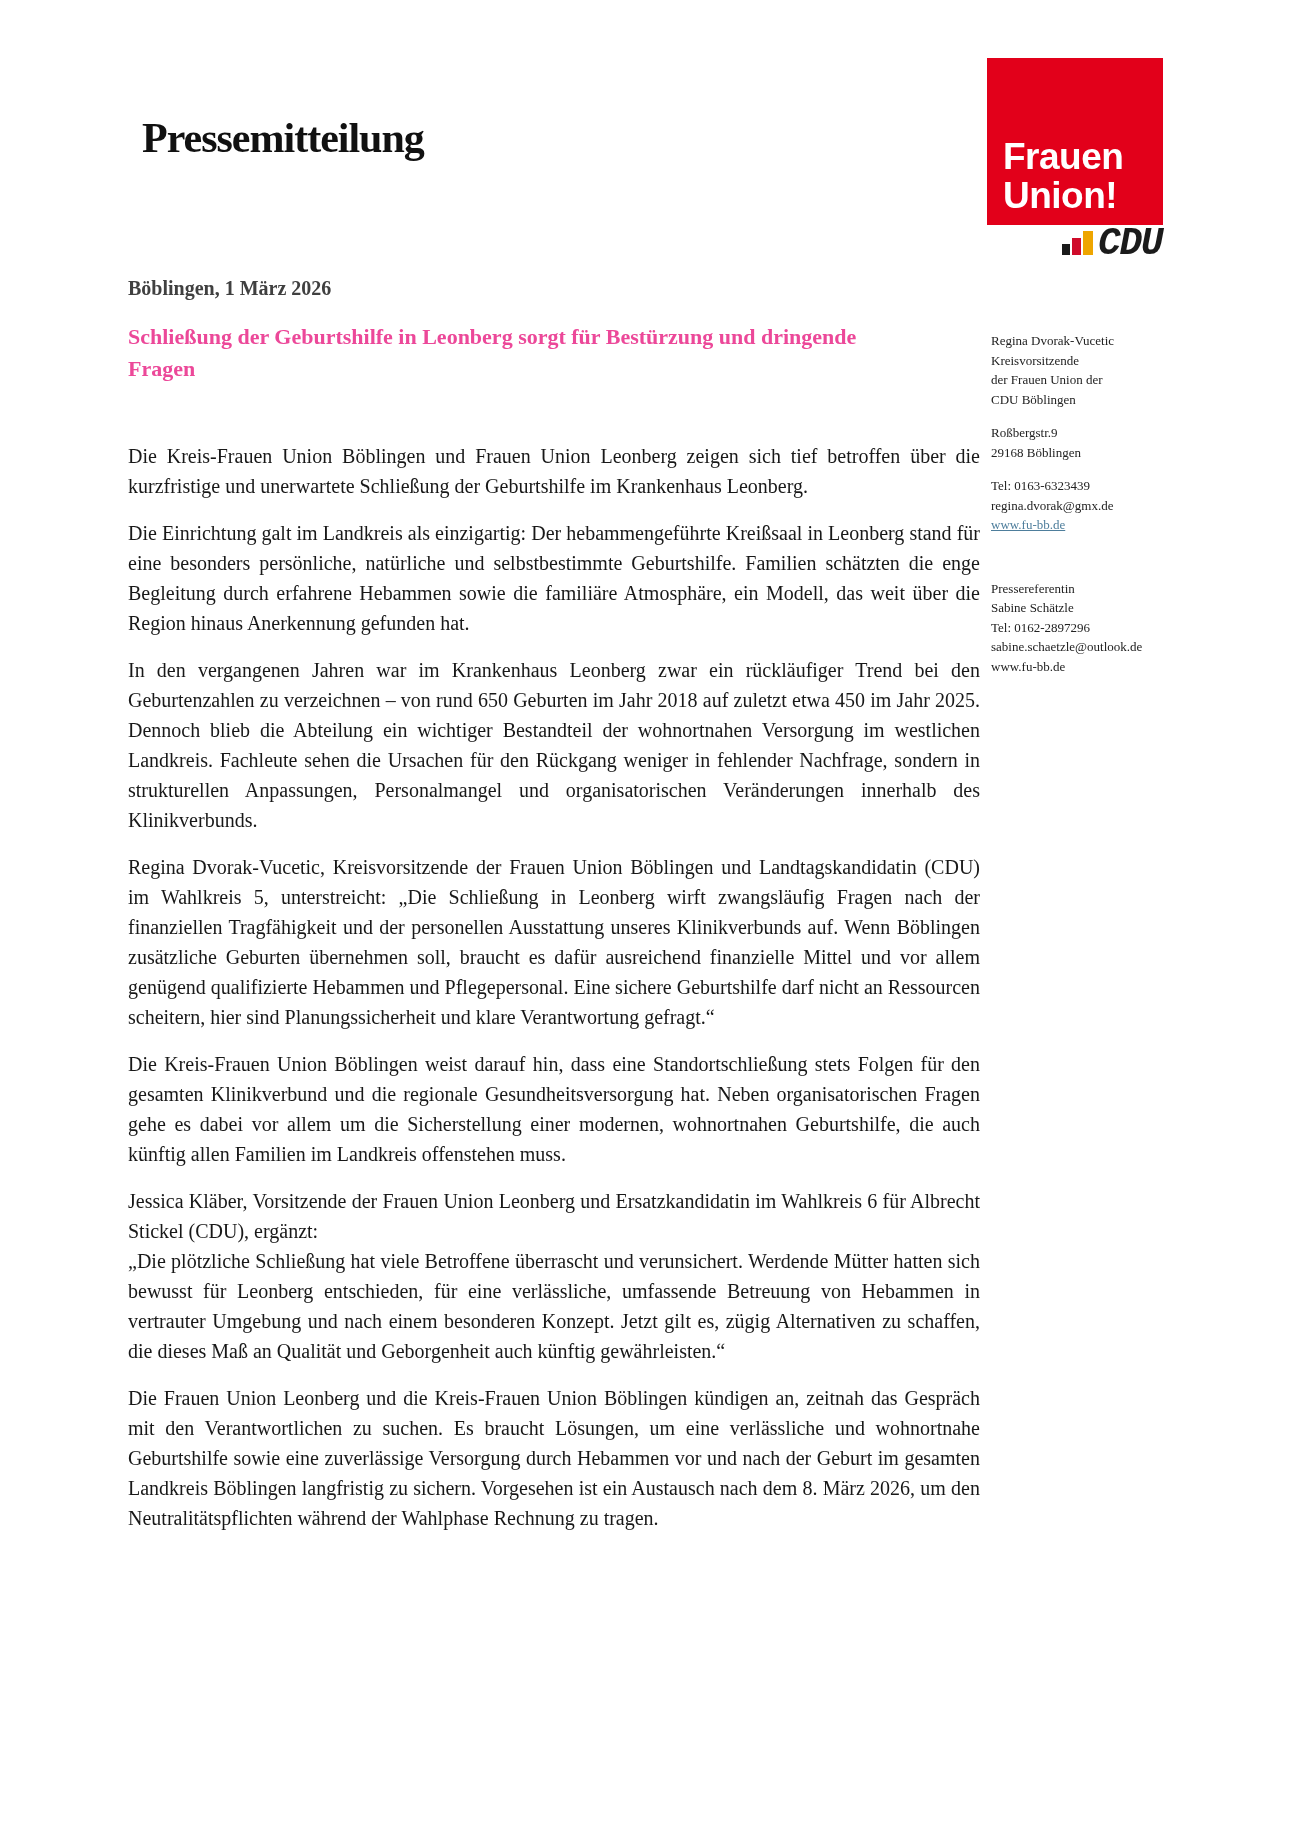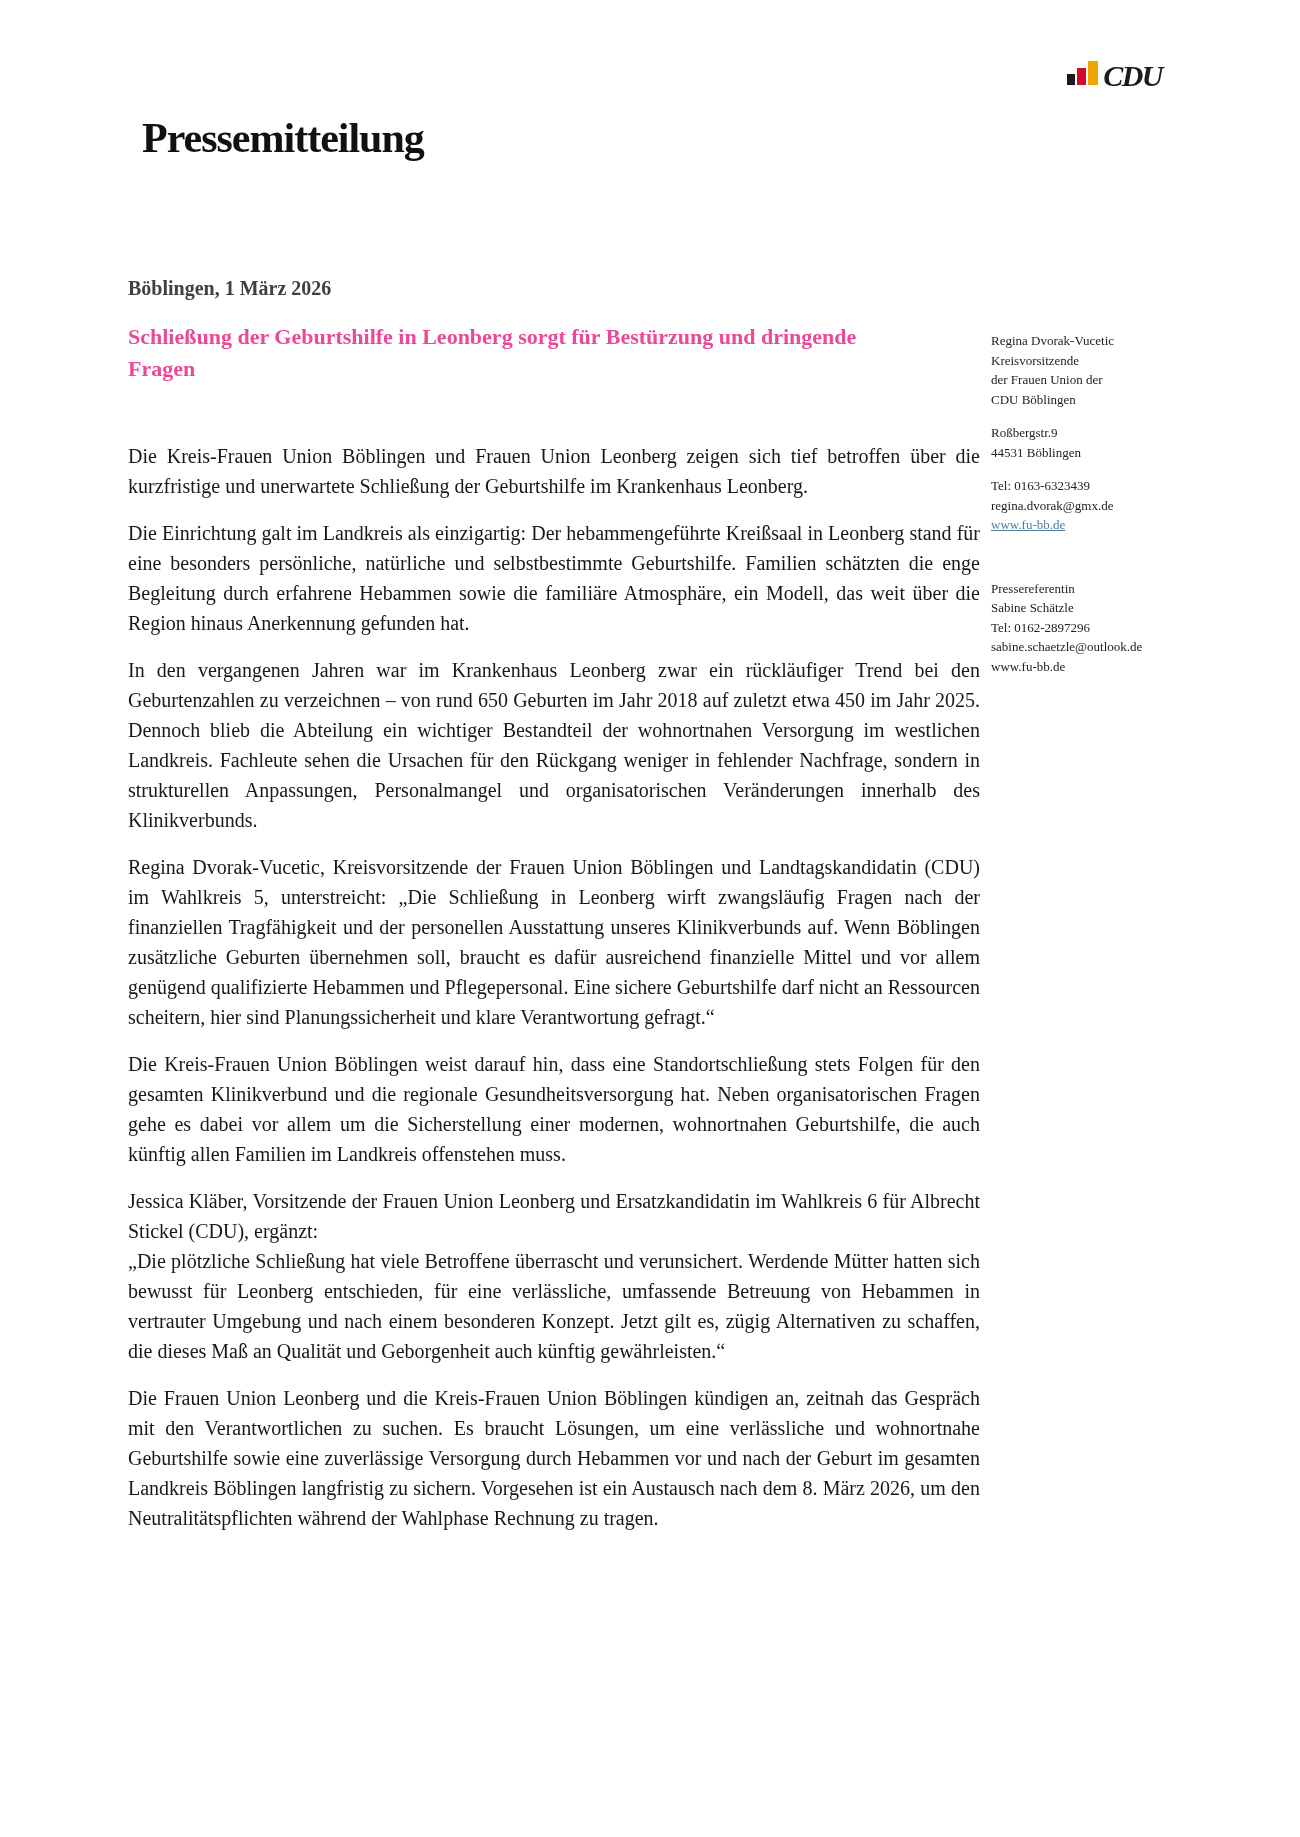--- a/index.html
+++ b/index.html
@@ -46,23 +46,23 @@
   .cdu-row {
     display: flex; align-items: flex-end; justify-content: flex-end;
     gap: 5px; margin-top: 3px; padding-right: 1px;
   }
   .bars { display: flex; align-items: flex-end; gap: 2px; padding-bottom: 4px; }
   .bars i { display: block; }
   .bar-1 { width: 8px;  height: 11px; background: #1a1a1a; }
   .bar-2 { width: 9px;  height: 17px; background: #cf0b2a; }
   .bar-3 { width: 10px; height: 24px; background: #eea500; }
   .cdu-text {
-    font-family: Liberation Serif, serif;
+    font-family: Liberation Mono, monospace;
     font-weight: 700; font-style: italic;
-    font-size: 30px; line-height: 0.82; letter-spacing: -1.5px;
+    font-size: 38px; line-height: 0.82; letter-spacing: -1.5px;
     color: #1b1b1b;
   }
 
   
   .dateline {
     position: absolute; left: 128px; top: 277px;
     font-weight: 700; font-size: 20px; color: #404040;
   }
   .headline {
     position: absolute; left: 128px; top: 321px; width: 748px; margin: 0;
@@ -90,20 +90,24 @@
   .weblink { color: #4e7e9c; text-decoration: underline; cursor: pointer; }
 </style>
 </head>
 <body>
 
 <div class="page">
 
   <h1 class="doc-title">Pressemitteilung</h1>
 
   <div class="logo">
+    <div class="logo-square">
+      <span>Frauen</span>
+      <span>Union!</span>
+    </div>
     <div class="cdu-row">
       <span class="bars">
           <i class="bar-1"></i>
           <i class="bar-2"></i>
           <i class="bar-3"></i>
         </span>
       <span class="cdu-text">CDU</span>
     </div>
   </div>
 
@@ -124,21 +128,21 @@
 
   <aside class="sidebar">
     <div class="sb">
       <div>Regina Dvorak-Vucetic</div>
       <div>Kreisvorsitzende</div>
       <div>der Frauen Union der</div>
       <div>CDU Böblingen</div>
     </div>
     <div class="sb">
       <div>Roßbergstr.9</div>
-      <div>44531 Böblingen</div>
+      <div>29168 Böblingen</div>
     </div>
     <div class="sb sb-gap">
       <div>Tel: 0163-6323439</div>
       <div>regina.dvorak@gmx.de</div>
       <div><a class="weblink">www.fu-bb.de</a></div>
     </div>
     <div class="sb">
       <div>Pressereferentin</div>
       <div>Sabine Schätzle</div>
       <div>Tel: 0162-2897296</div>

